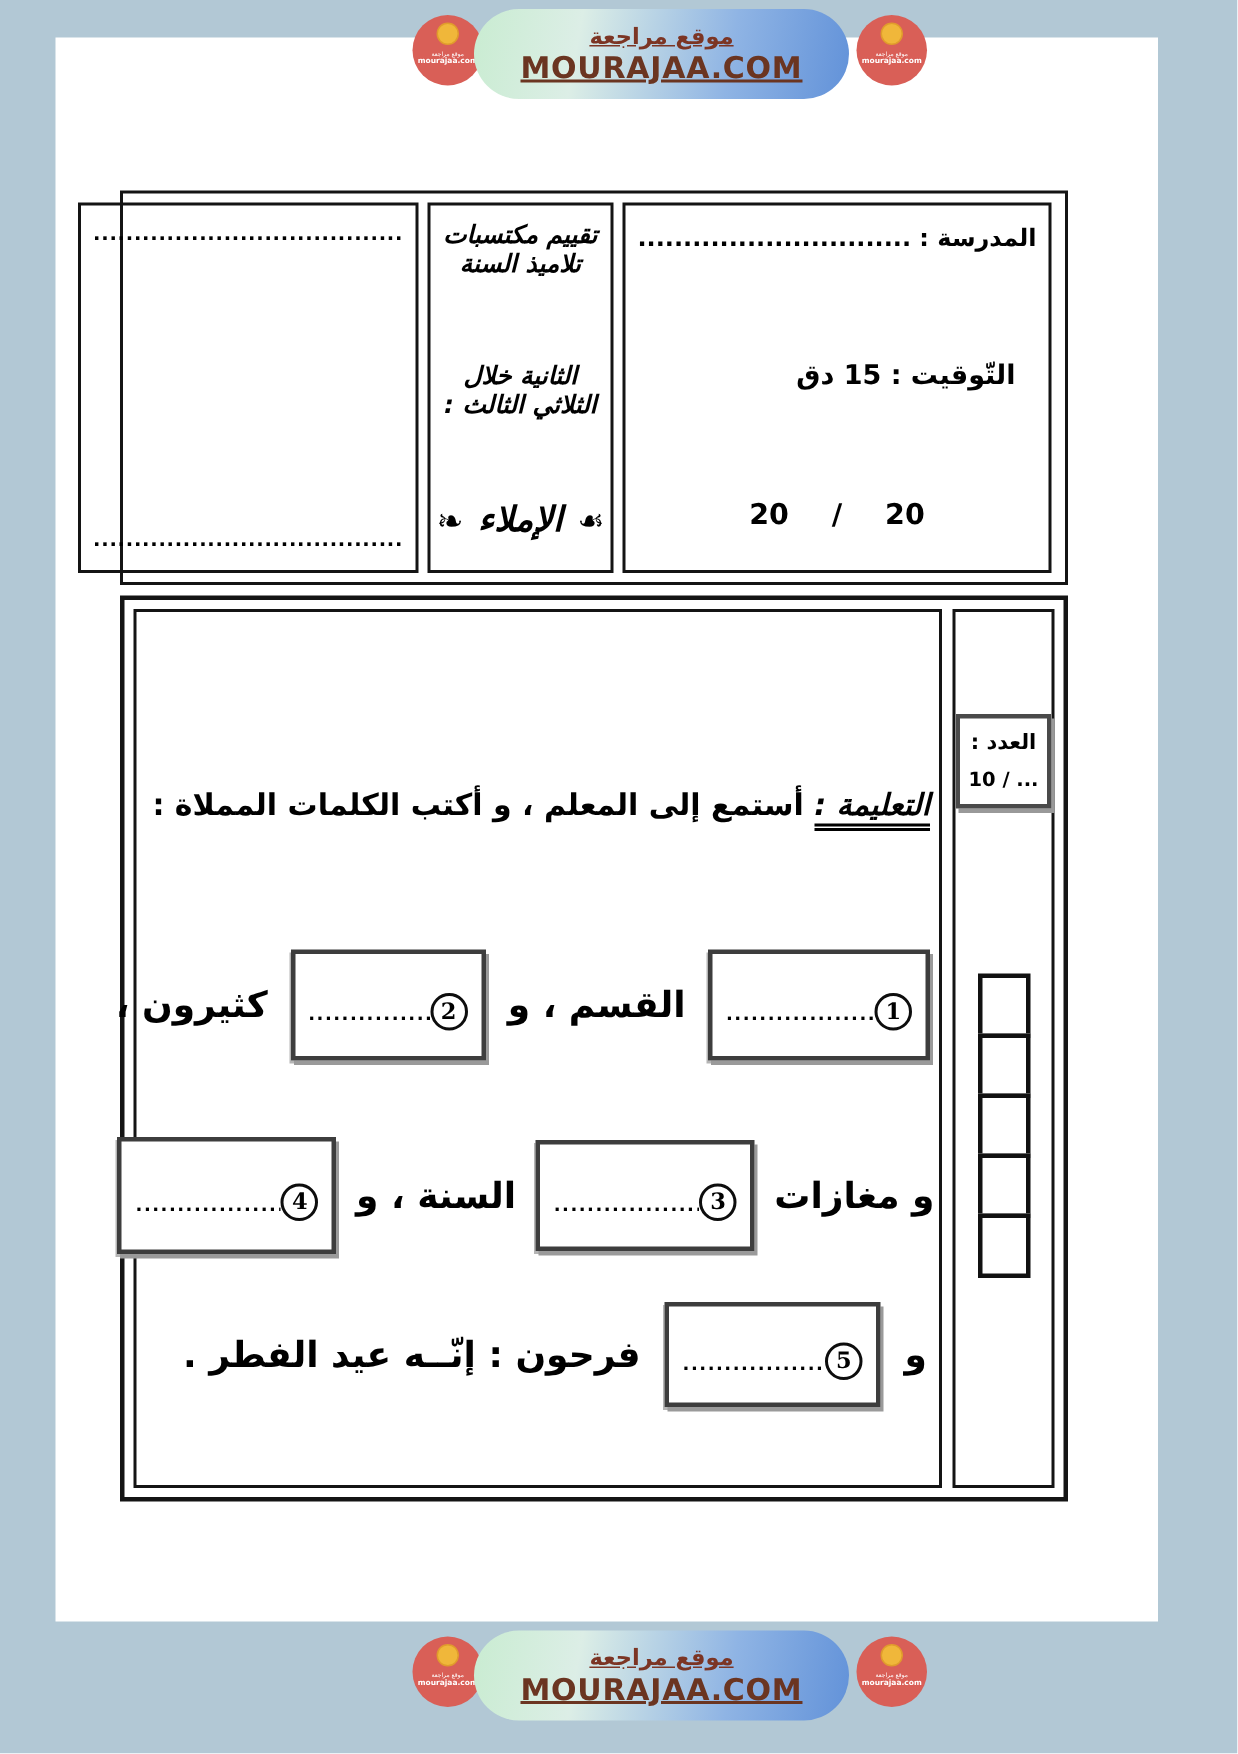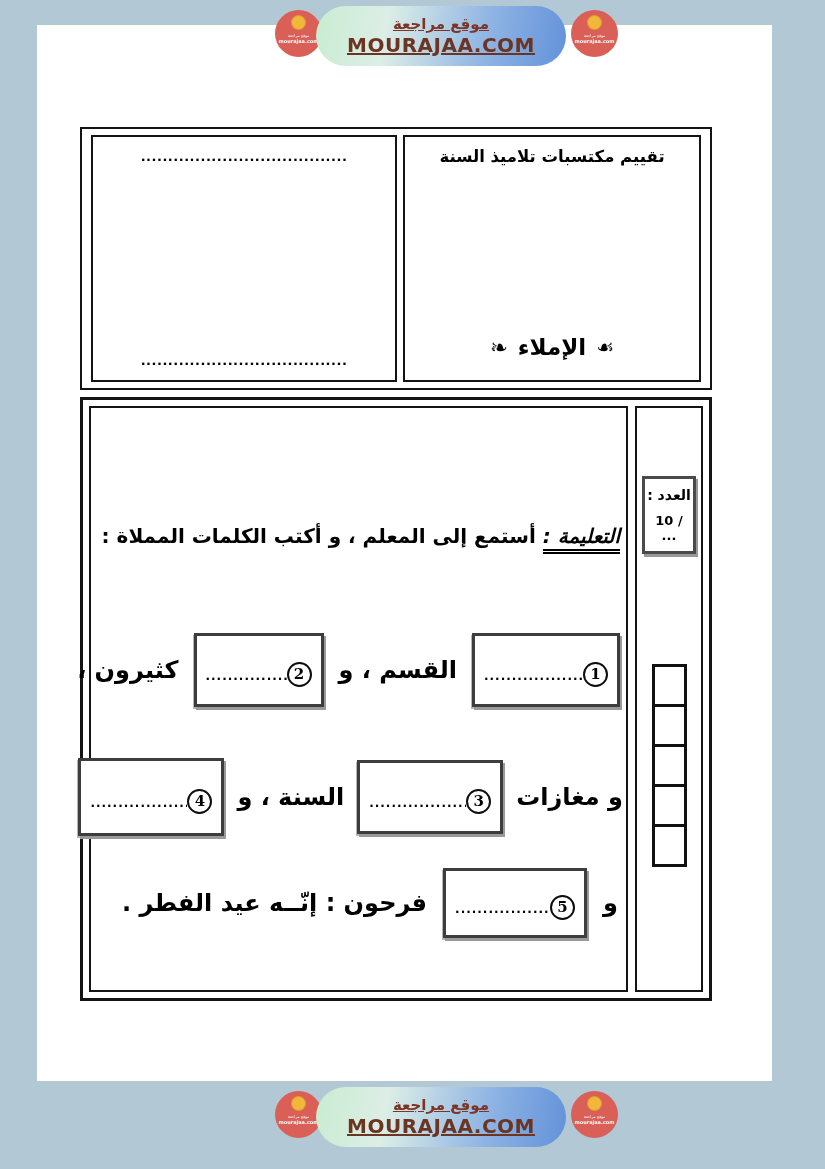--- a/index.html
+++ b/index.html
@@ -28,34 +28,34 @@
   .logo.right { left:528px; }
 
   
   .header-table { position:absolute; left:80px; top:127px; width:632px; height:263px;
     border:2px solid #141414; padding:6px; display:flex; direction:rtl; background:#ffffff; }
   .hcell { flex:1; border:2px solid #141414; margin:0 3px; padding:12px 8px;
     display:flex; flex-direction:column; justify-content:space-between; direction:rtl; }
   .school-line { font-size:16px; font-weight:700; white-space:nowrap; overflow:hidden; }
   .time-line { font-size:18px; font-weight:700; text-align:right; padding-right:14px; }
   .score-line { font-size:19px; font-weight:800; text-align:center; direction:ltr; word-spacing:22px; padding-bottom:14px; }
-  .title-cell { text-align:center; padding:10px 4px; }
+  .title-cell { text-align:center; padding:10px 4px;font-style:italic; }
   .title-l { font-size:16.5px; font-weight:700; }
   .subject-row { font-size:23px; font-weight:800; display:flex; align-items:center; justify-content:center; gap:10px; padding-bottom:10px; }
   .ornament { font-size:20px; font-weight:400; }
   .ornament.flip { transform:scaleX(-1); display:inline-block; }
   .name-cell { text-align:center; }
   .name-label { font-size:18px; font-weight:800; }
   .dotline { font-size:13px; font-weight:800; letter-spacing:.5px; white-space:nowrap; overflow:hidden; }
 
   
   .exercise-table { position:absolute; left:80px; top:397px; width:632px; height:604px;
     border:3px solid #141414; padding:6px; display:flex; direction:rtl; gap:7px; background:#ffffff; }
   .score-column { flex:0 0 68px; border:2px solid #141414; display:flex; flex-direction:column; align-items:center; }
-  .score-box { margin-top:68px; width:54px; border:3px solid #4a4a4a; box-shadow:2px 3px 0 #999999;
+  .score-box { margin-top:68px; width:64px; border:3px solid #4a4a4a; box-shadow:2px 3px 0 #999999;
     padding:8px 2px; text-align:center; background:#ffffff; }
   .score-box .sb-label { font-size:14px; font-weight:800; direction:rtl; }
   .score-box .sb-value { font-size:13px; font-weight:800; direction:ltr; margin-top:10px; }
   .answer-grid { margin-top:110px; display:flex; flex-direction:column; }
   .answer-cell { width:35px; height:43px; border:3px solid #111111; background:#ffffff; }
   .answer-cell + .answer-cell { margin-top:-3px; }
 
   .worksheet-area { flex:1; border:2px solid #141414; position:relative; direction:rtl; }
   .instruction { position:absolute; top:116px; right:6px; font-size:20px; font-weight:700; direction:rtl; white-space:nowrap; }
   .inst-title { font-style:italic; border-bottom:5px double #000; padding-bottom:1px; }
@@ -95,22 +95,28 @@
       <div class="site-domain">MOURAJAA.COM</div>
     </div>
     <div class="logo right">
       <div class="badge"></div>
       <div class="l1">موقع مراجعة</div>
       <div class="l2">mourajaa.com</div>
     </div>
   </div>
 
   <div class="header-table">
+    <div class="hcell">
+      <div class="school-line">المدرسة : ..............................</div>
+      <div class="time-line">التّوقيت : 15 دق</div>
+      <div class="score-line">20 / 20</div>
+    </div>
     <div class="hcell title-cell">
       <div class="title-l">تقييم مكتسبات تلاميذ السنة</div>
+      <div class="title-l">الثانية خلال الثلاثي الثالث :</div>
       <div class="subject-row">
         <span class="ornament">☙</span>
         <span>الإملاء</span>
         <span class="ornament flip">☙</span>
       </div>
     </div>
     <div class="hcell name-cell">
       <div class="dotline">......................................</div>
       <div class="dotline">......................................</div>
     </div>

